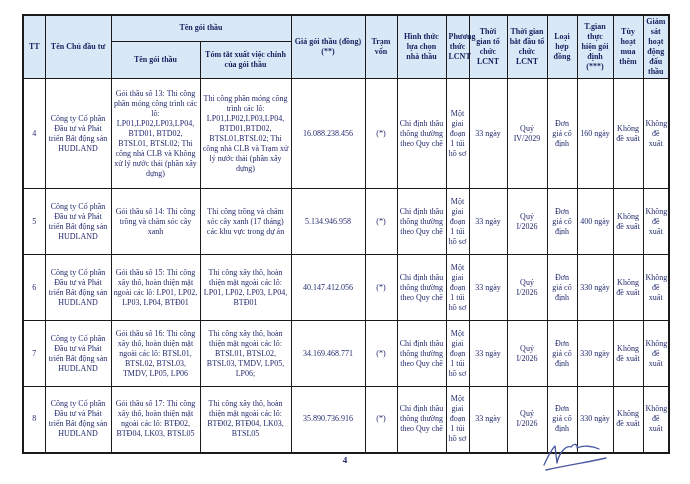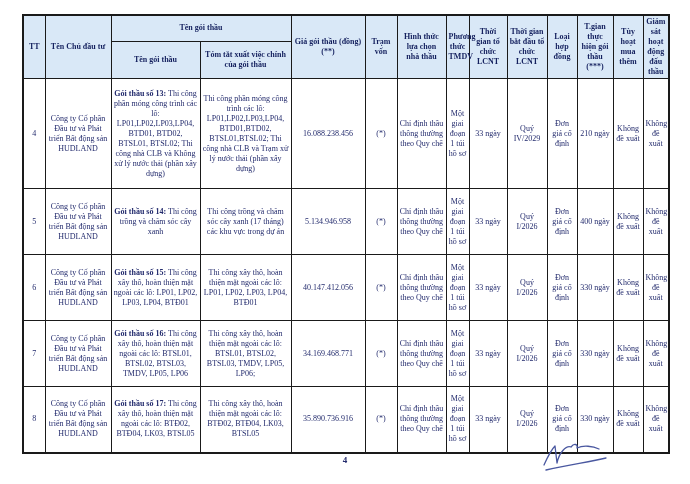--- a/index.html
+++ b/index.html
@@ -18,21 +18,21 @@
     border:1px solid #1a1a1a;
     text-align:center; vertical-align:middle;
     padding:1px 2px; font-size:8px; line-height:1.25;
   }
   .plan th { background:#d9e8f7; font-weight:bold; color:#14205e; overflow:visible; }
   .plan td { background:#ffffff; }
   tr.hdr-top { height:24px; }
   tr.hdr-sub { height:34px; }
   tr.row-tall { height:110px; }
   tr.row-std { height:66px; }
-  .pkg-label { font-weight:bold; }
+  .pkg-label { font-weight:normal; }
   td.wrapcell { overflow-wrap:anywhere; }
   .page-number {
     position:absolute; left:22px; top:455px; width:646px;
     text-align:center; font-size:9px; font-weight:bold; color:#232b6d;
   }
   .signature {
     position:absolute; left:540px; top:440px; width:72px; height:34px;
   }
 </style>
 </head>
@@ -58,25 +58,25 @@
         <col style="width:26px">
     </colgroup>
     <thead>
       <tr class="hdr-top">
         <th rowspan="2">TT</th>
         <th rowspan="2">Tên Chủ đầu tư</th>
         <th colspan="2">Tên gói thầu</th>
         <th rowspan="2">Giá gói thầu (đồng) (**)</th>
         <th rowspan="2">Trạm vốn</th>
         <th rowspan="2">Hình thức lựa chọn nhà thầu</th>
-        <th rowspan="2">Phương thức TMDV</th>
+        <th rowspan="2">Phương thức LCNT</th>
         <th rowspan="2">Thời gian tổ chức LCNT</th>
         <th rowspan="2">Thời gian bắt đầu tổ chức LCNT</th>
         <th rowspan="2">Loại hợp đồng</th>
-        <th rowspan="2">T.gian thực hiện gói thầu (***)</th>
+        <th rowspan="2">T.gian thực hiện gói định (***)</th>
         <th rowspan="2">Tùy hoạt mua thêm</th>
         <th rowspan="2">Giám sát hoạt động đấu thầu</th>
       </tr>
       <tr class="hdr-sub">
         <th>Tên gói thầu</th>
         <th>Tóm tắt xuất việc chính của gói thầu</th>
       </tr>
     </thead>
     <tbody>
 
@@ -85,21 +85,21 @@
         <td>Công ty Cổ phần Đầu tư và Phát triển Bất động sản HUDLAND</td>
         <td class="wrapcell"><span class="pkg-label">Gói thầu số 13:</span><span> Thi công phần móng công trình các lô: LP01,LP02,LP03,LP04, BTD01, BTD02, BTSL01, BTSL02; Thi công nhà CLB và Không xử lý nước thải (phần xây dựng)</span></td>
         <td class="wrapcell">Thi công phần móng công trình các lô: LP01,LP02,LP03,LP04, BTD01,BTD02, BTSL01,BTSL02; Thi công nhà CLB và Trạm xử lý nước thải (phần xây dựng)</td>
         <td>16.088.238.456</td>
         <td>(*)</td>
         <td>Chỉ định thầu thông thường theo Quy chế</td>
         <td>Một giai đoạn 1 túi hồ sơ</td>
         <td>33 ngày</td>
         <td>Quý IV/2029</td>
         <td>Đơn giá cố định</td>
-        <td>210 ngày</td>
+        <td>160 ngày</td>
         <td>Không đề xuất</td>
         <td>Không đề xuất</td>
       </tr>
 
       <tr class="row-std">
         <td>5</td>
         <td>Công ty Cổ phần Đầu tư và Phát triển Bất động sản HUDLAND</td>
         <td class="wrapcell"><span class="pkg-label">Gói thầu số 14:</span><span> Thi công trồng và chăm sóc cây xanh</span></td>
         <td class="wrapcell">Thi công trồng và chăm sóc cây xanh (17 tháng) các khu vực trong dự án</td>
         <td>5.134.946.958</td>

